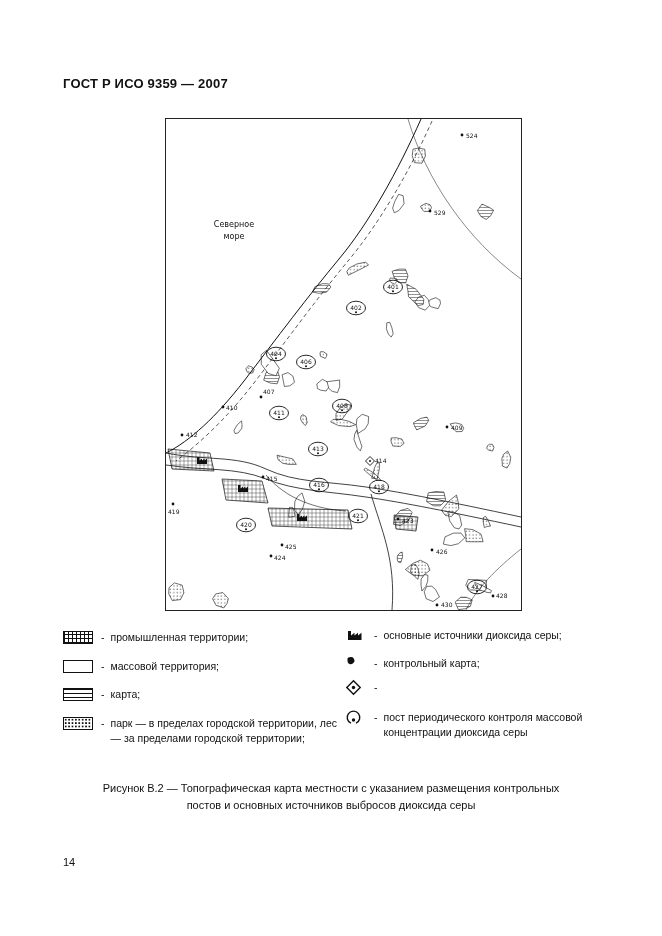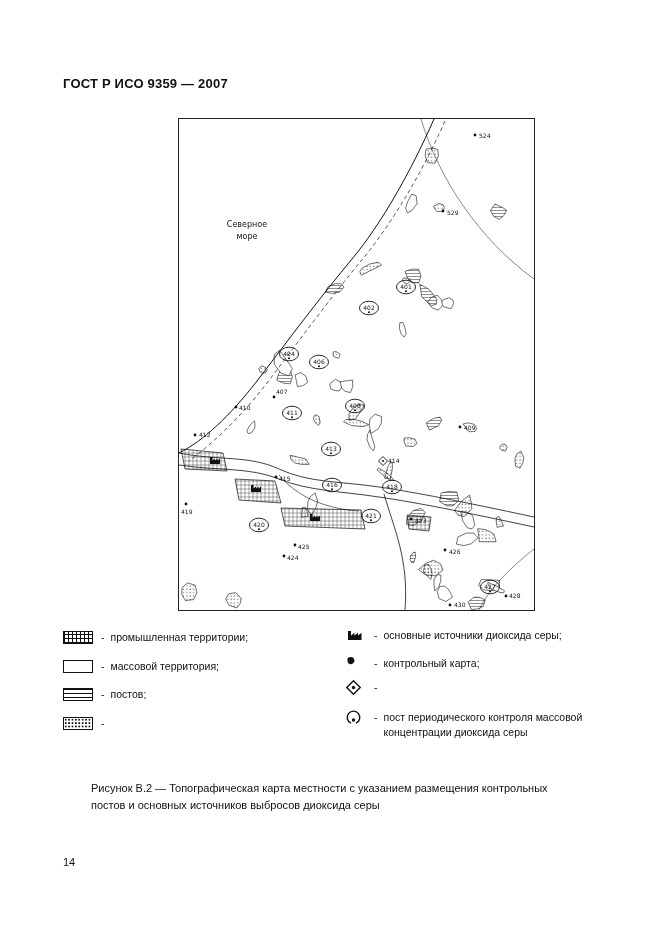--- a/index.html
+++ b/index.html
@@ -7,21 +7,21 @@
   body{
     width:662px;height:936px;position:relative;
     font-family:"Liberation Sans",sans-serif;color:#111;
   }
   .doc-header{
     position:absolute;left:63px;top:76px;
     font-size:13px;font-weight:bold;letter-spacing:.2px;
   }
   .map-frame{
     position:absolute;left:165px;top:118px;width:357px;height:493px;
-    border:1px solid #222;background:#fff;overflow:hidden;margin-left:13px;
+    border:1px solid #222;background:#fff;overflow:hidden;
   }
   .legend-left{position:absolute;left:63px;top:630px;width:276px}
   .legend-right{position:absolute;left:345px;top:628px;width:264px}
   .legend-item{
     display:flex;align-items:flex-start;
     margin-bottom:14px;font-size:10.5px;line-height:1.4;
   }
   .legend-right .legend-item{margin-bottom:10px}
   .swatch{
     flex:0 0 30px;height:13px;border:1px solid #111;background:#fff;
@@ -38,21 +38,21 @@
   .swatch.park{
     background-color:#fff;
     background-image:radial-gradient(#111 1.1px,transparent 1.25px);
     background-size:3.4px 3.4px;
   }
   .icon-cell{flex:0 0 24px;margin-right:5px;margin-top:-1px}
   .dash{margin-right:6px}
   .legend-label{display:block}
   .figure-caption{
     position:absolute;left:91px;top:780px;width:480px;
-    font-size:11px;line-height:1.5;
+    text-align:center;font-size:11px;line-height:1.5;
   }
   .page-number{position:absolute;left:63px;top:856px;font-size:11px}
   svg text{font-family:"DejaVu Sans",sans-serif}
 </style>
 </head>
 <body>
 
 <div class="doc-header">ГОСТ Р ИСО 9359 — 2007</div>
 
 <div class="map-frame">
@@ -214,25 +214,26 @@
     <span class="legend-label">промышленная территории;</span>
   </div>
   <div class="legend-item">
     <span class="swatch"></span>
     <span class="dash">-</span>
     <span class="legend-label">массовой территория;</span>
   </div>
   <div class="legend-item">
     <span class="swatch lake"></span>
     <span class="dash">-</span>
-    <span class="legend-label">постов;</span>
+    <span class="legend-label">карта;</span>
   </div>
   <div class="legend-item">
     <span class="swatch park"></span>
     <span class="dash">-</span>
+    <span class="legend-label">парк — в пределах городской территории, лес — за пределами городской территории;</span>
   </div>
 </div>
 
 <div class="legend-right">
   <div class="legend-item">
     <span class="icon-cell">
       <svg viewBox="0 0 20 15" width="20" height="15">
         <path d="M3 13 L3 4 L6 4 L6 8.5 L9.5 5.8 L9.5 8.5 L13 5.8 L13 8.5 L16.5 5.8 L16.5 13 Z" fill="#111"></path>
       </svg>
     </span>

